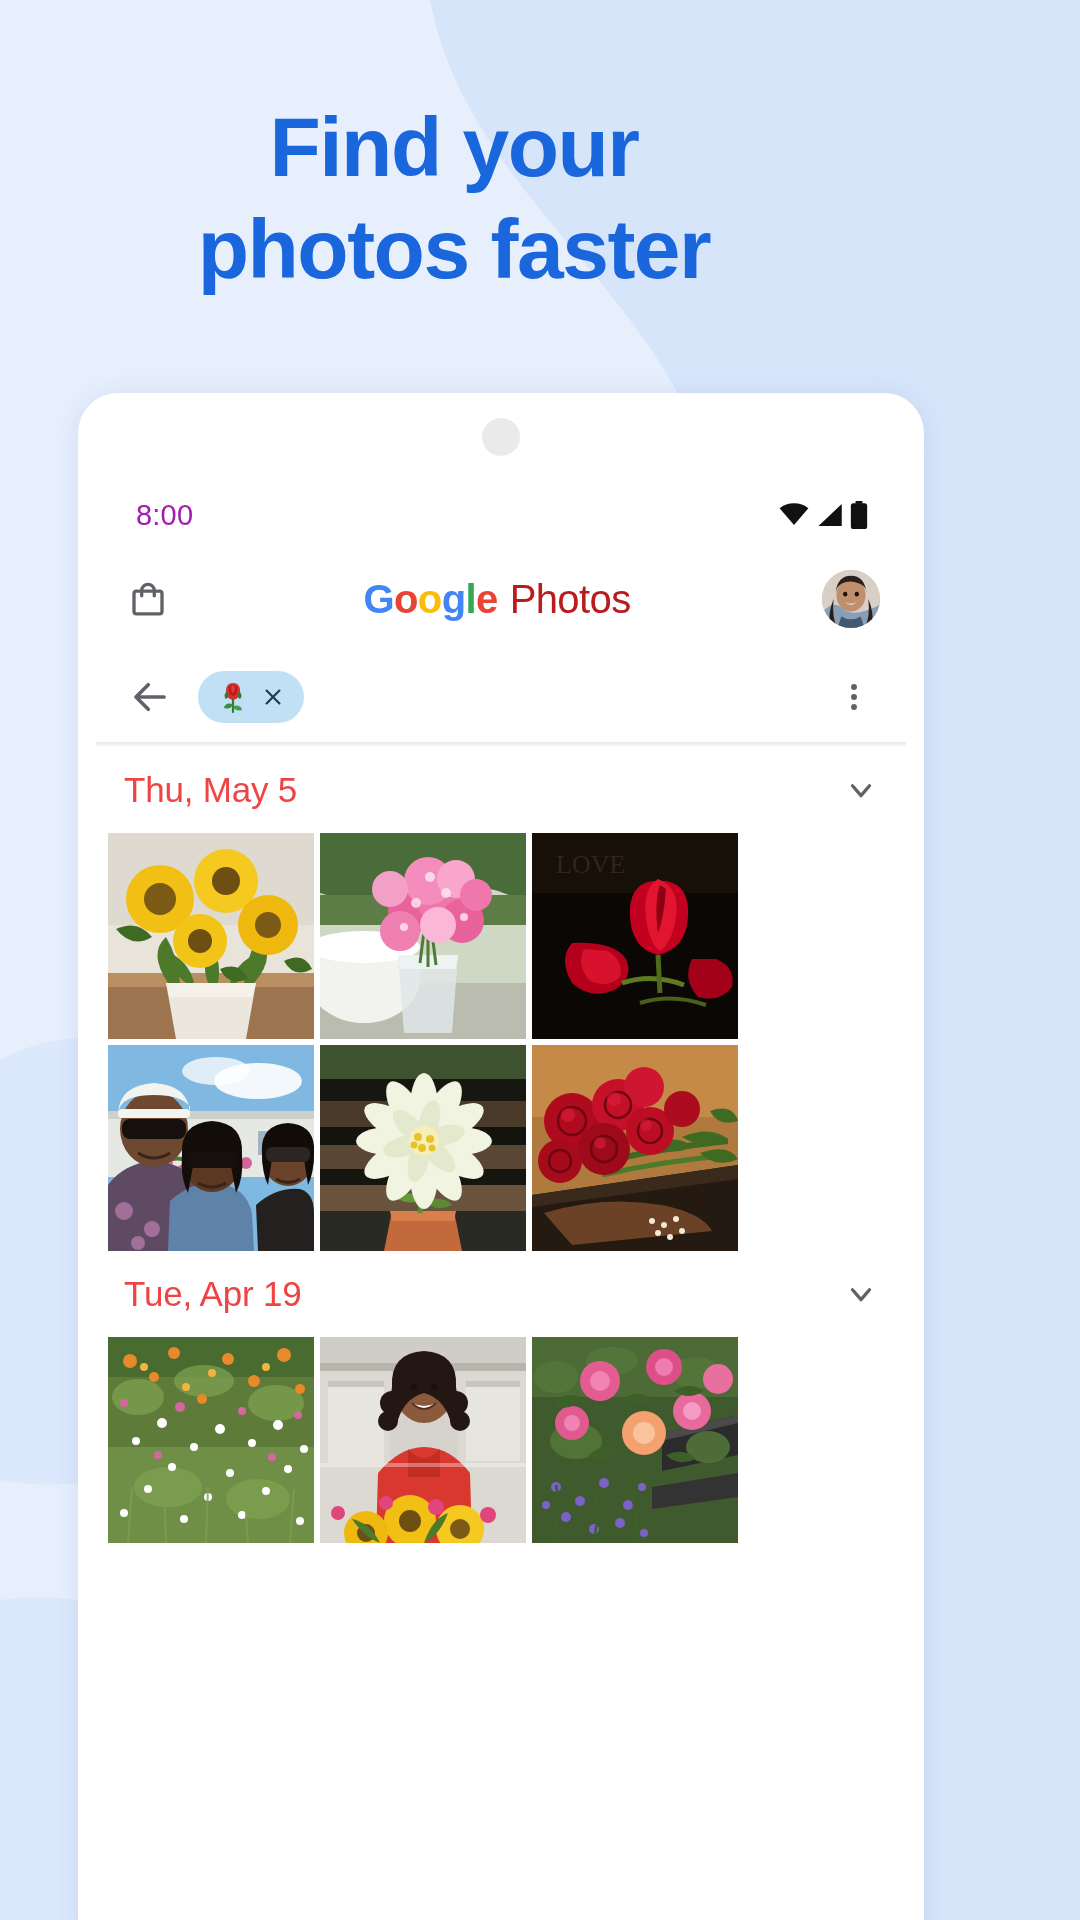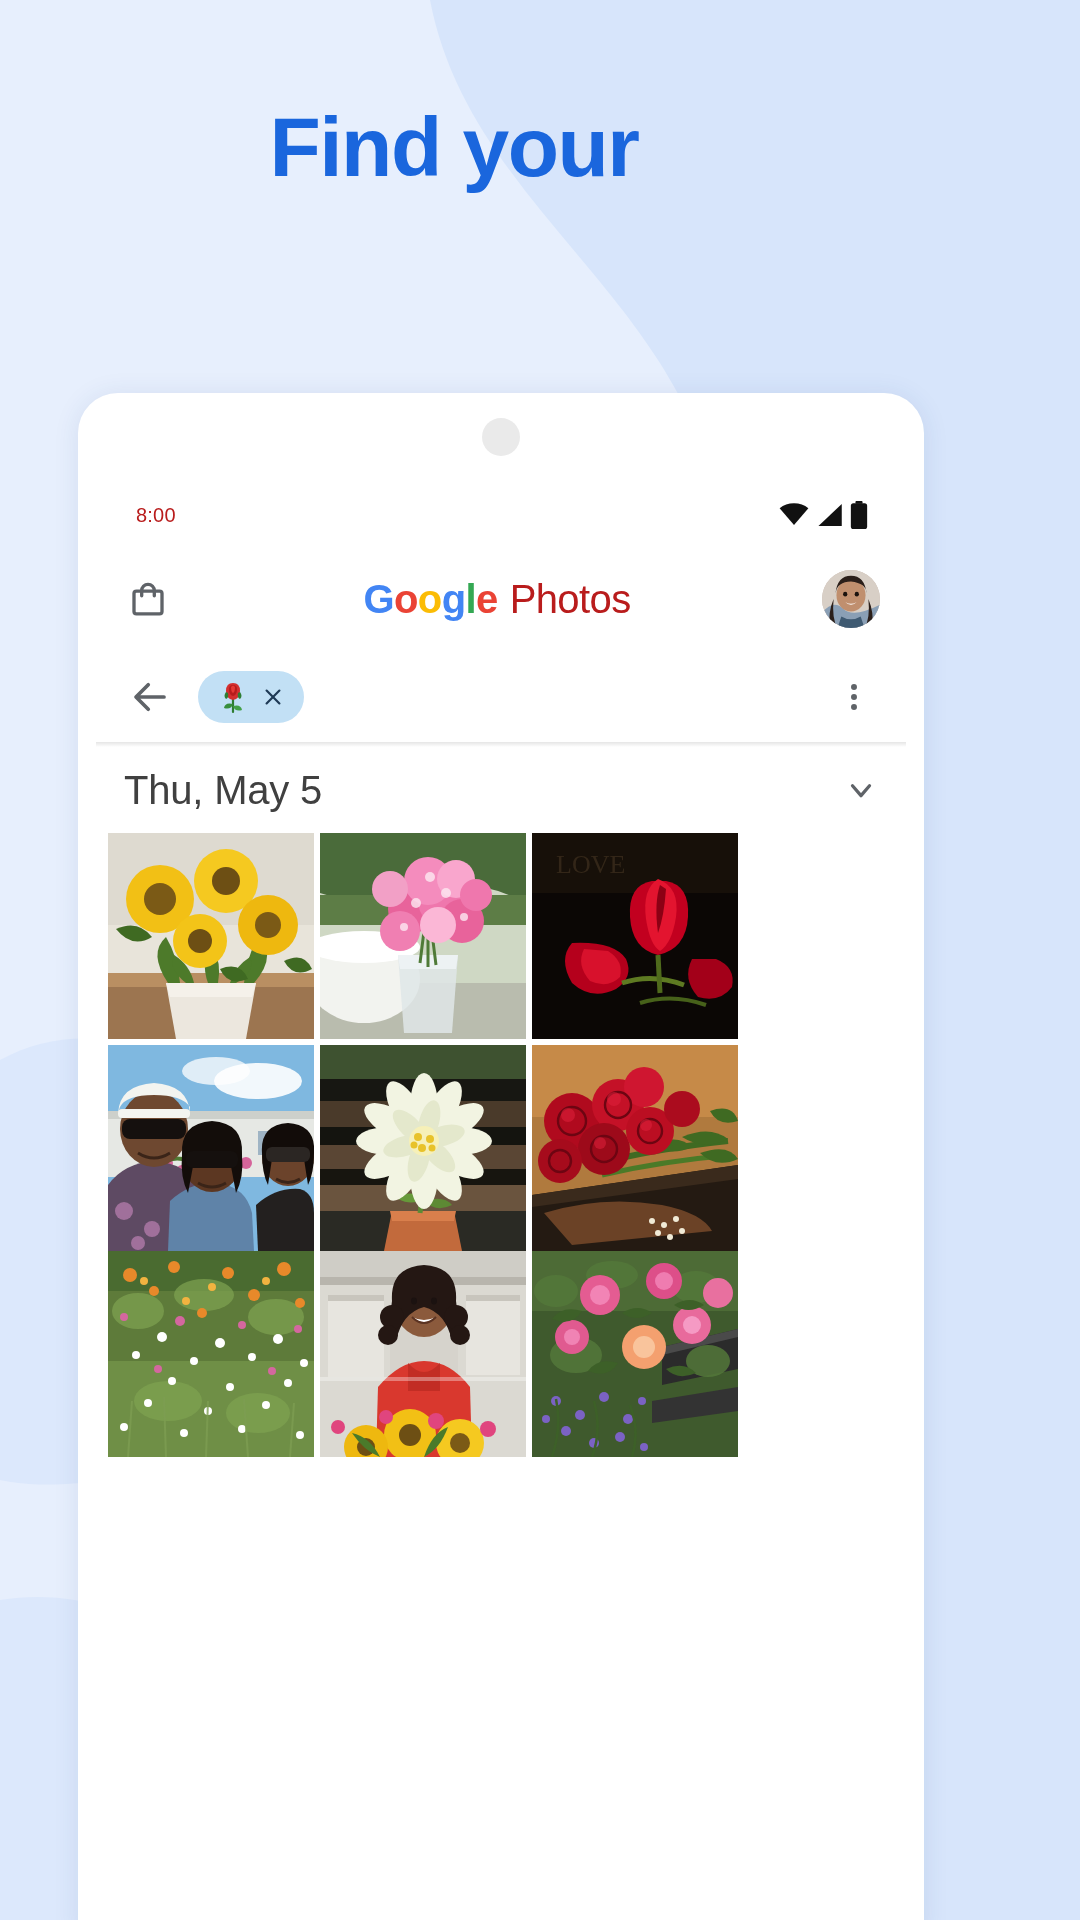--- a/index.html
+++ b/index.html
@@ -50,21 +50,21 @@
     border-radius:50%;
     background:#eaeaea;
   }
 
   
   #status-bar {
     position:absolute; top:96px; left:0; width:846px; height:52px;
     display:flex; align-items:center; justify-content:space-between;
     padding:0 56px 0 58px;
   }
-  #status-time { font-size:20px; font-weight:500; color:#b91c1c; letter-spacing:0.2px; }
+  #status-time { font-size:29px; font-weight:500; color:#a21caf; letter-spacing:0.2px; }
   #status-icons { display:flex; align-items:center; gap:7px; }
 
   
   #app-header {
     position:absolute; top:160px; left:0; width:846px; height:92px;
     display:flex; align-items:center; justify-content:space-between;
     padding:0 44px 0 46px;
   }
   #store-button { width:48px; height:48px; display:flex; align-items:center; justify-content:center; }
   #wordmark { display:flex; align-items:baseline; font-size:40px; letter-spacing:-0.6px; }
@@ -102,21 +102,21 @@
   }
 
   
   #content { position:absolute; top:354px; left:0; width:846px; height:1186px; }
 
   .date-header {
     height:86px;
     display:flex; align-items:center; justify-content:space-between;
     padding:0 46px 0 46px;
   }
-  .date-label { font-size:40px; color:#404040; font-weight:400; letter-spacing:-0.2px; }
+  .date-label { font-size:35px; color:#ef4444; font-weight:400; letter-spacing:-0.2px; }
   .date-chevron { width:34px; height:34px; }
 
   .photo-grid { display:flex; flex-direction:column; gap:6px; padding:0 30px; }
   .photo-row { display:flex; gap:6px; }
   .cell { width:206px; height:206px; overflow:hidden; position:relative; background:#a16207; }
   .cell svg { position:absolute; inset:0; width:100%; height:100%; display:block; }
 
   
   .rose-svg { width:30px; height:34px; display:block; }
 </style>
@@ -127,20 +127,21 @@
   <svg viewBox="0 0 1080 1920" preserveAspectRatio="none">
     <rect x="0" y="0" width="1080" height="1920" fill="#e7effd"></rect>
     <path d="M430,0 C470,210 690,300 720,520 C752,752 560,900 520,1120 C482,1330 640,1500 700,1700 C740,1830 730,1900 720,1920 L1080,1920 L1080,0 Z" fill="#d7e5fb"></path>
     <path d="M0,1060 C90,1010 210,1050 260,1150 C312,1254 280,1390 180,1450 C92,1502 0,1480 0,1480 Z" fill="#dce8fc"></path>
     <path d="M0,1600 C120,1580 250,1660 250,1780 C250,1872 190,1920 140,1920 L0,1920 Z" fill="#dce8fc"></path>
   </svg>
 </div>
 
 <div id="headline">
   <span class="line">Find your</span>
+  <span class="line">photos faster</span>
 </div>
 
 <div id="phone">
 
   <div id="camera-dot"></div>
 
   <div id="status-bar">
     <div id="status-time">8:00</div>
     <div id="status-icons">
       <svg width="30" height="26" viewBox="0 0 24 20">
@@ -465,20 +466,28 @@
               <circle cx="36" cy="70" r="7"></circle>
                 <circle cx="82" cy="54" r="7"></circle>
               <circle cx="68" cy="98" r="6"></circle>
                 <circle cx="114" cy="80" r="6"></circle>
             </g>
           </svg>
         </div>
       </div>
     </div>
 
+    <div class="date-header">
+      <span class="date-label">Tue, Apr 19</span>
+      <span class="date-chevron">
+        <svg width="34" height="34" viewBox="0 0 24 24">
+          <path d="M6 9 L12 16 L18 9" fill="none" stroke="#5f6368" stroke-width="2.3" stroke-linecap="round" stroke-linejoin="round"></path>
+        </svg>
+      </span>
+    </div>
 
     <div class="photo-grid">
       <div class="photo-row">
 
         <div class="cell">
           <svg viewBox="0 0 206 206" preserveAspectRatio="xMidYMid slice">
             <rect width="206" height="206" fill="#5e7b3a"></rect>
             <rect x="0" y="0" width="206" height="40" fill="#4a6b30"></rect>
             <rect x="0" y="110" width="206" height="96" fill="#6f8f46"></rect>
             <g fill="#7fa351" opacity="0.7">

